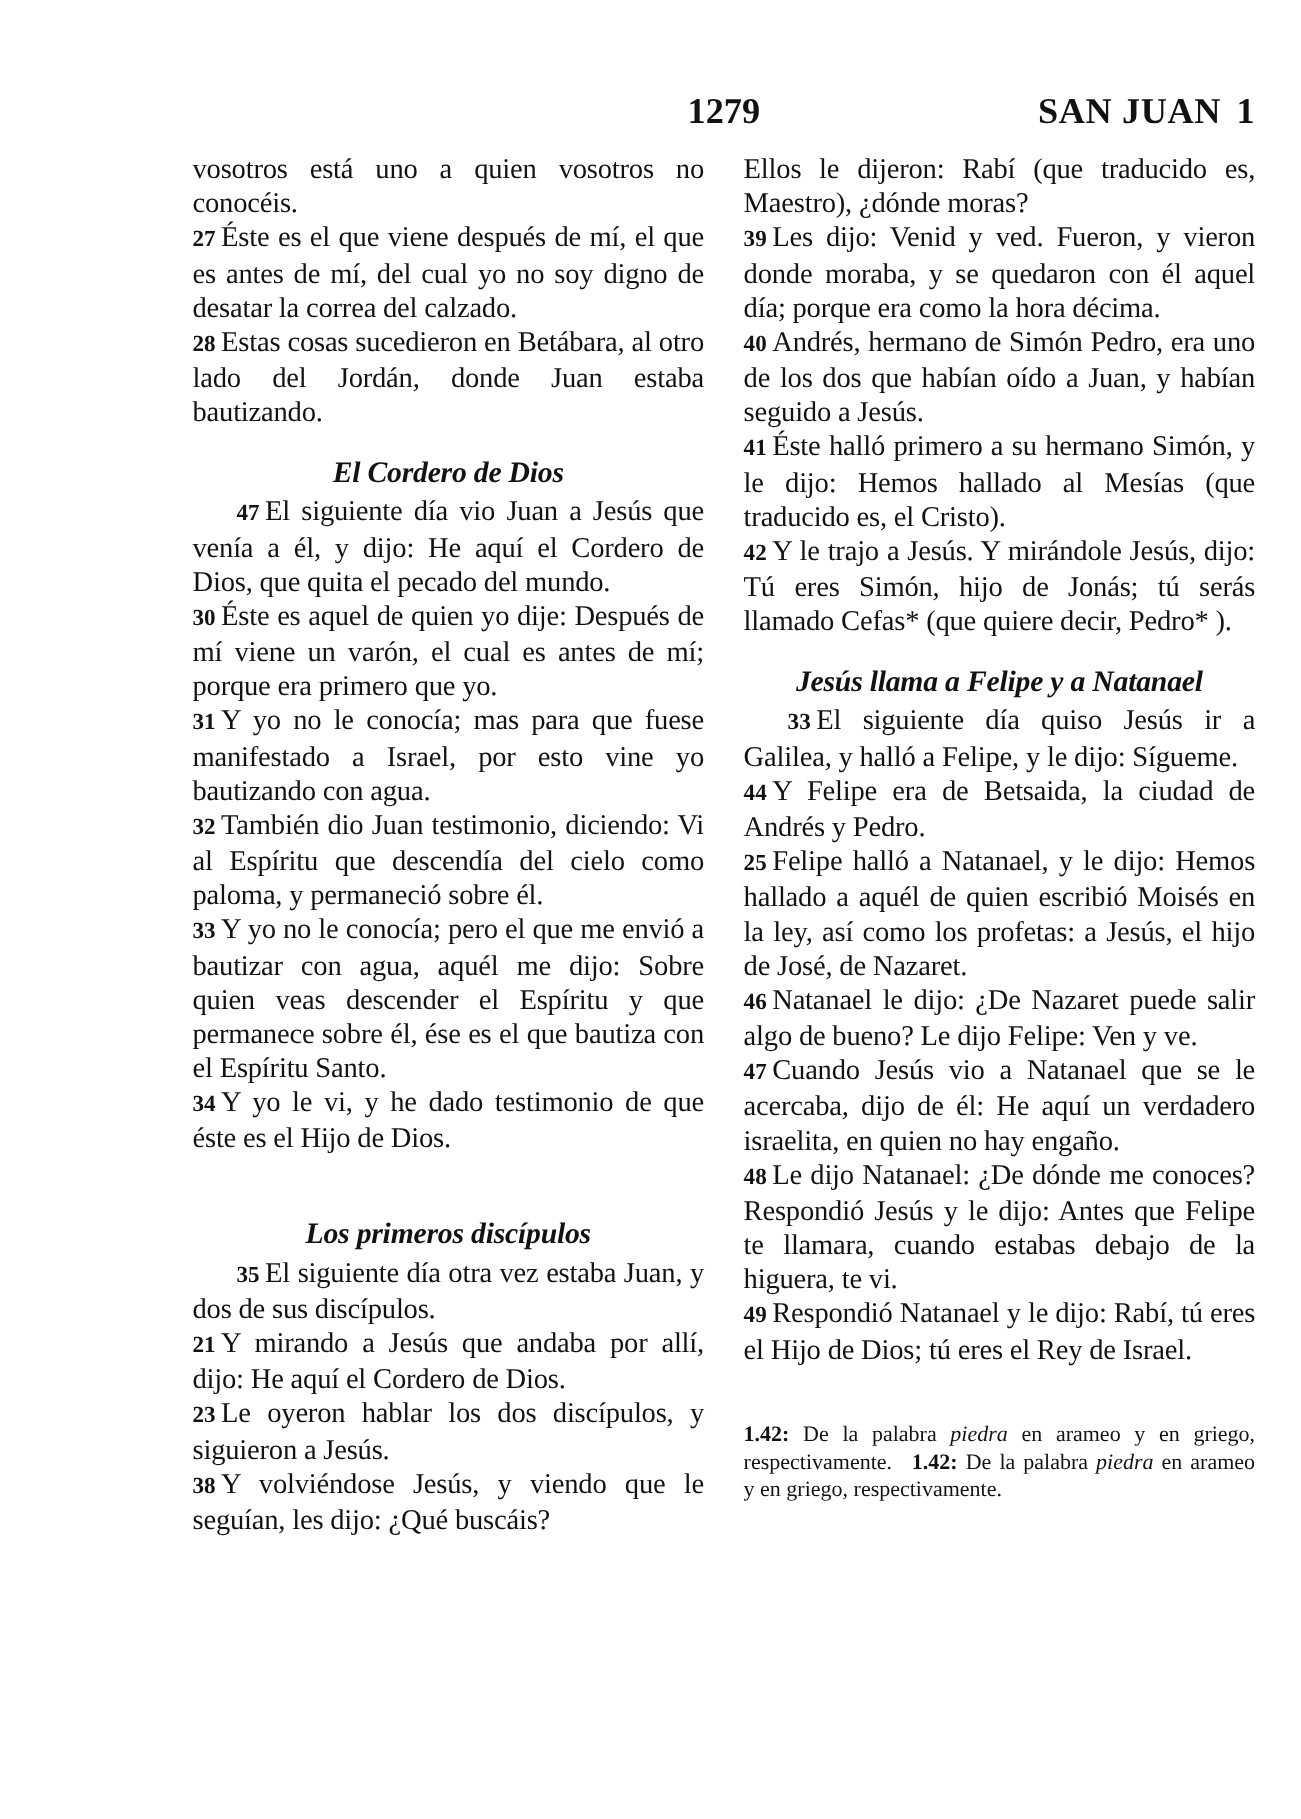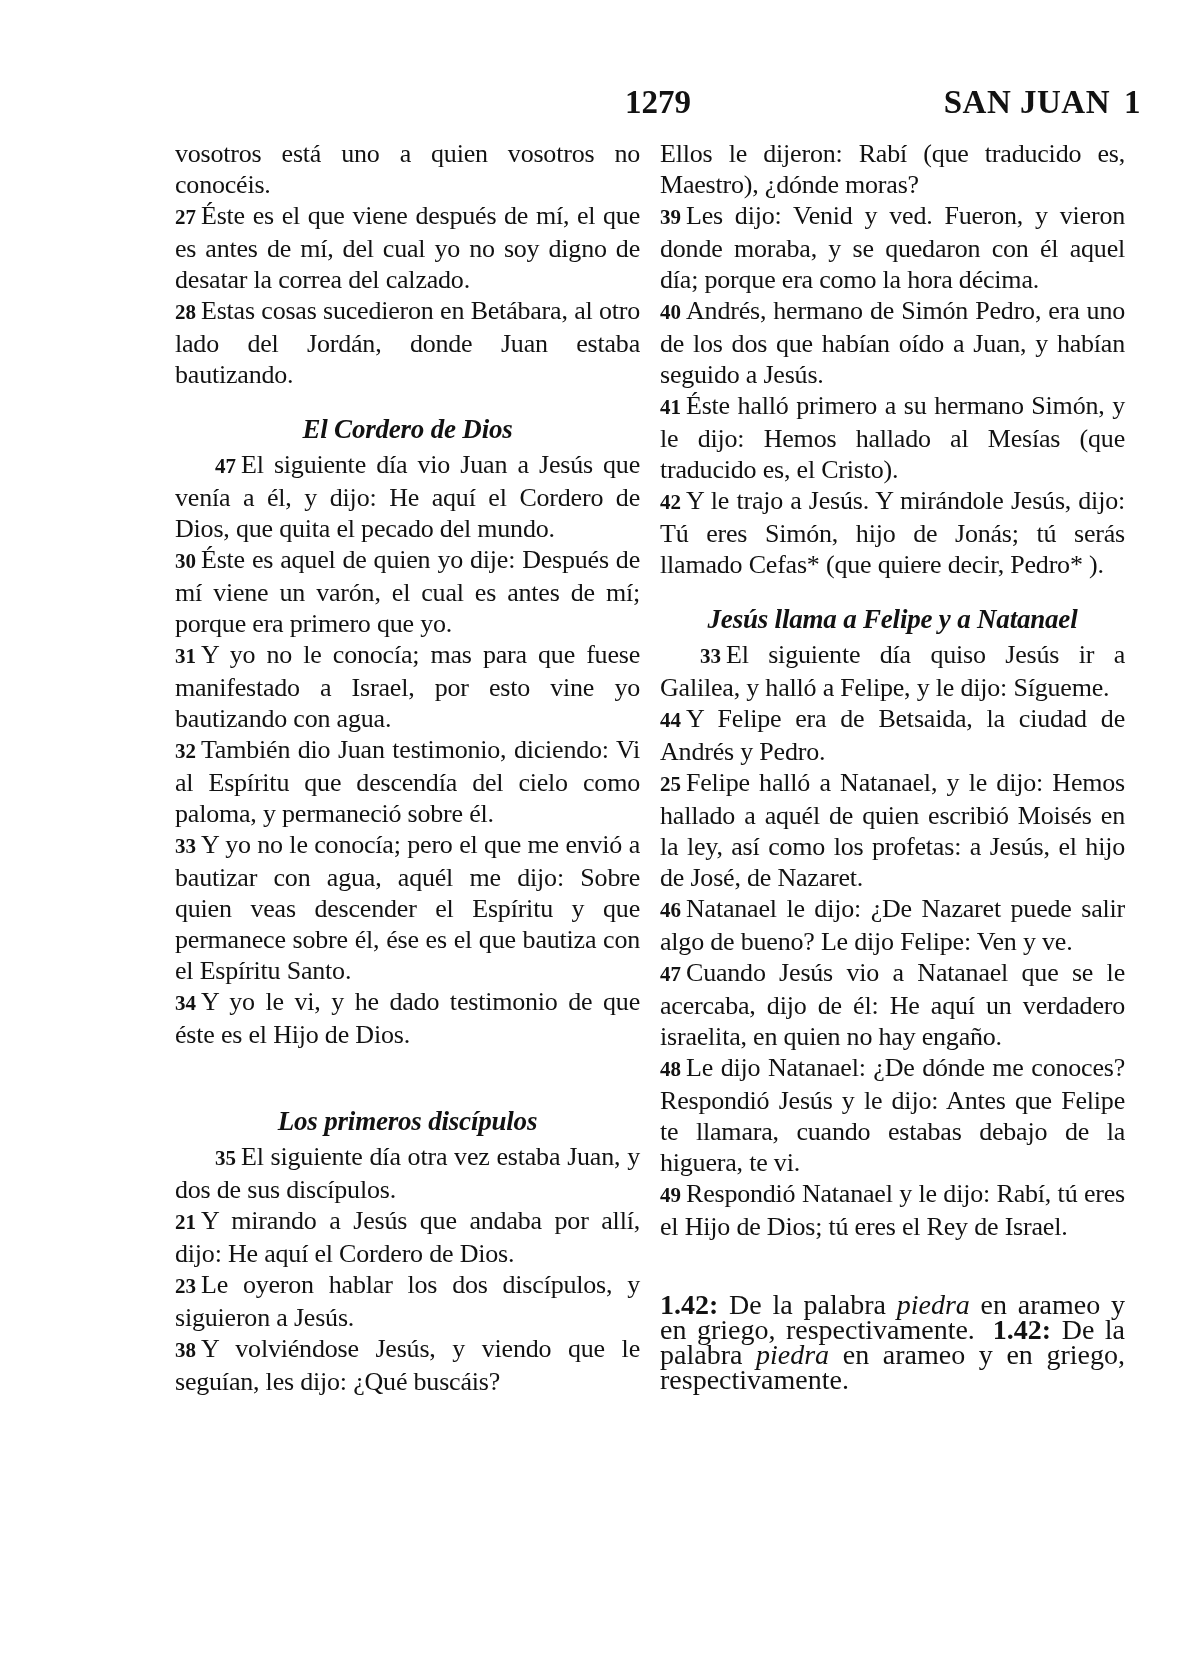--- a/index.html
+++ b/index.html
@@ -29,21 +29,21 @@
     position:absolute; left:0; right:0;
     text-align:center;
   }
   .pagehead .booktitle {
     position:absolute; right:0; top:0;
     letter-spacing:0.5px;
   }
   .pagehead .booktitle .chap { margin-left:14px; }
   .cols {
     display:flex;
-    gap:20px;
+    gap:36px;
     margin-top:8px;
     font-size:26px;
     line-height:31px;
     letter-spacing:-0.2px;
     font-family:Liberation Serif, serif;
   }
   .col { width:465px; }
   p.verse, p.cont {
     margin:0;
     text-align:justify;
@@ -60,21 +60,21 @@
     text-align:center;
     font-size:27px;
     font-weight:bold;
     font-style:italic;
     line-height:31px;
     letter-spacing:-0.2px;
   }
   h3.sect.biggap { margin-top:56px; }
   .footnote {
     margin-top:50px;
-    font-size:28px;
+    font-size:20px;
     line-height:25px;
     text-align:justify;
     letter-spacing:0;
   }
   .fn-ref { font-weight:bold; }
   .fn-ref.second { margin-left:18px; }
   .fn-it { font-style:italic; }
 </style>
 </head>
 <body>

